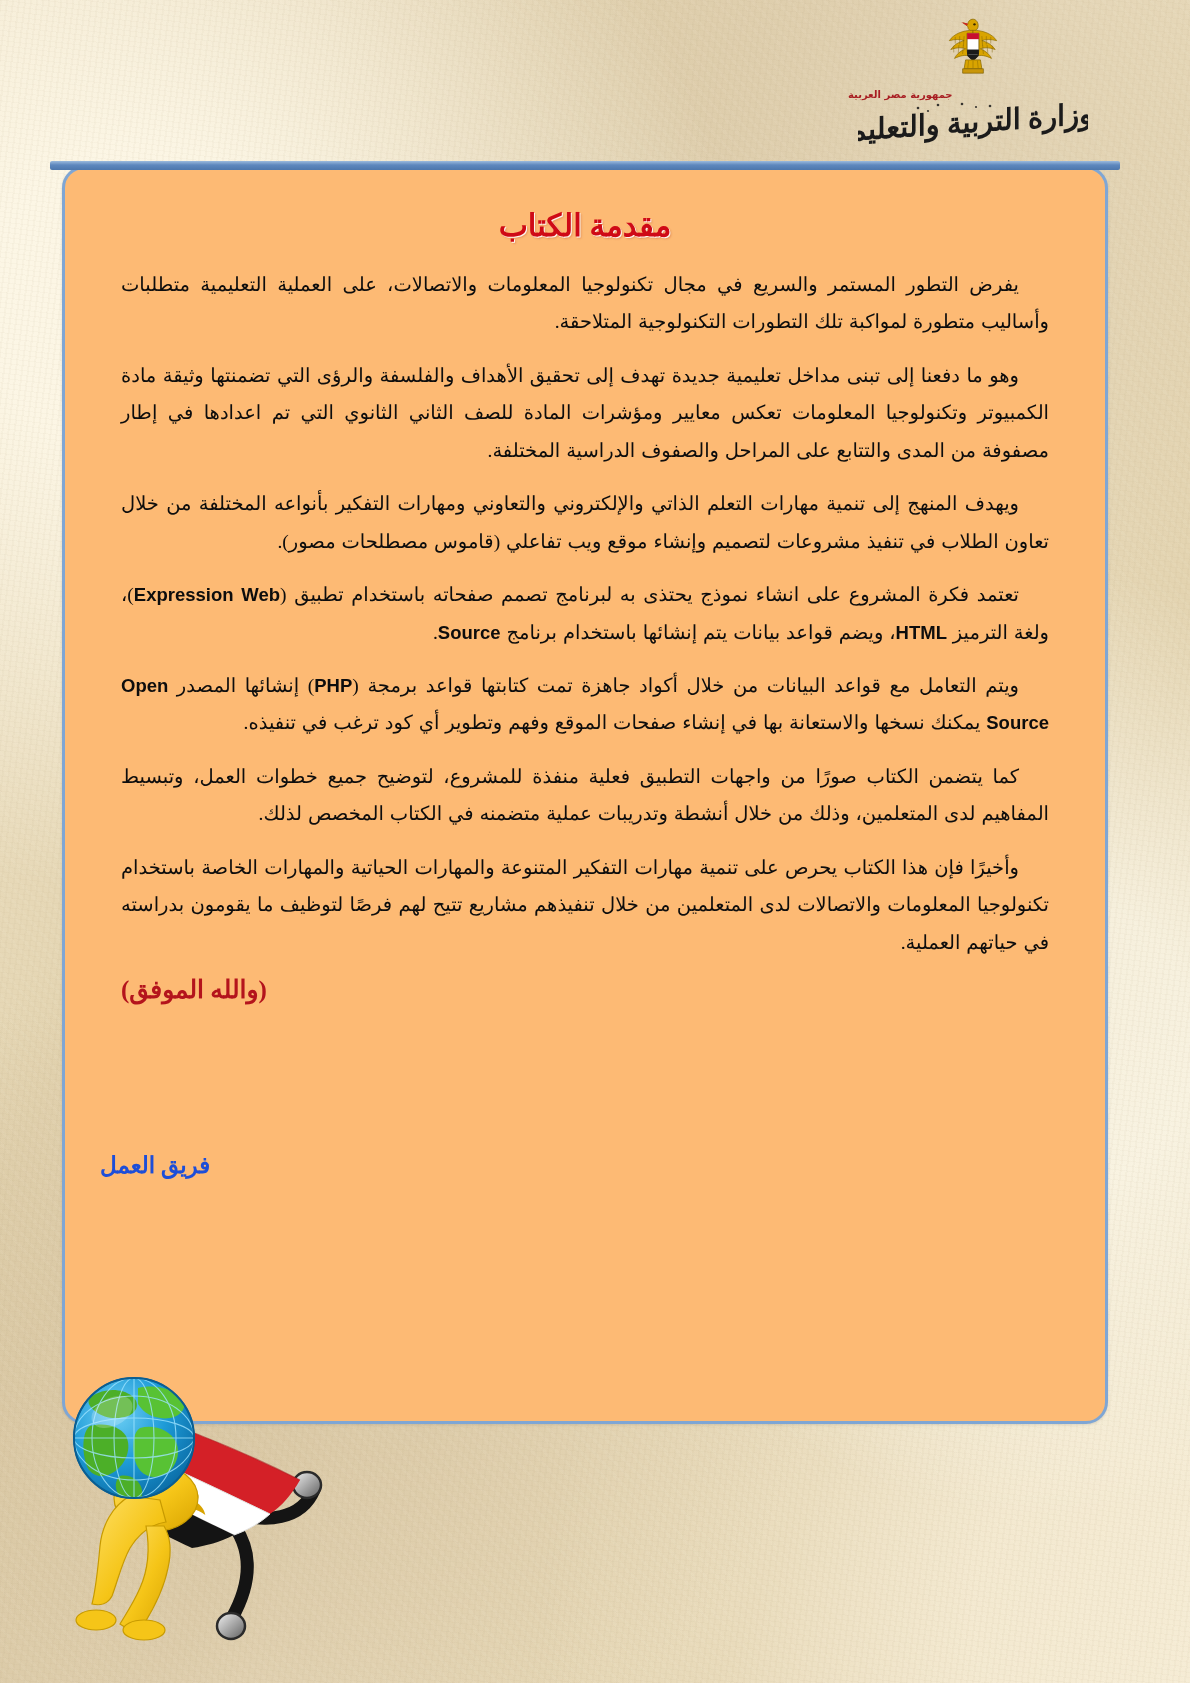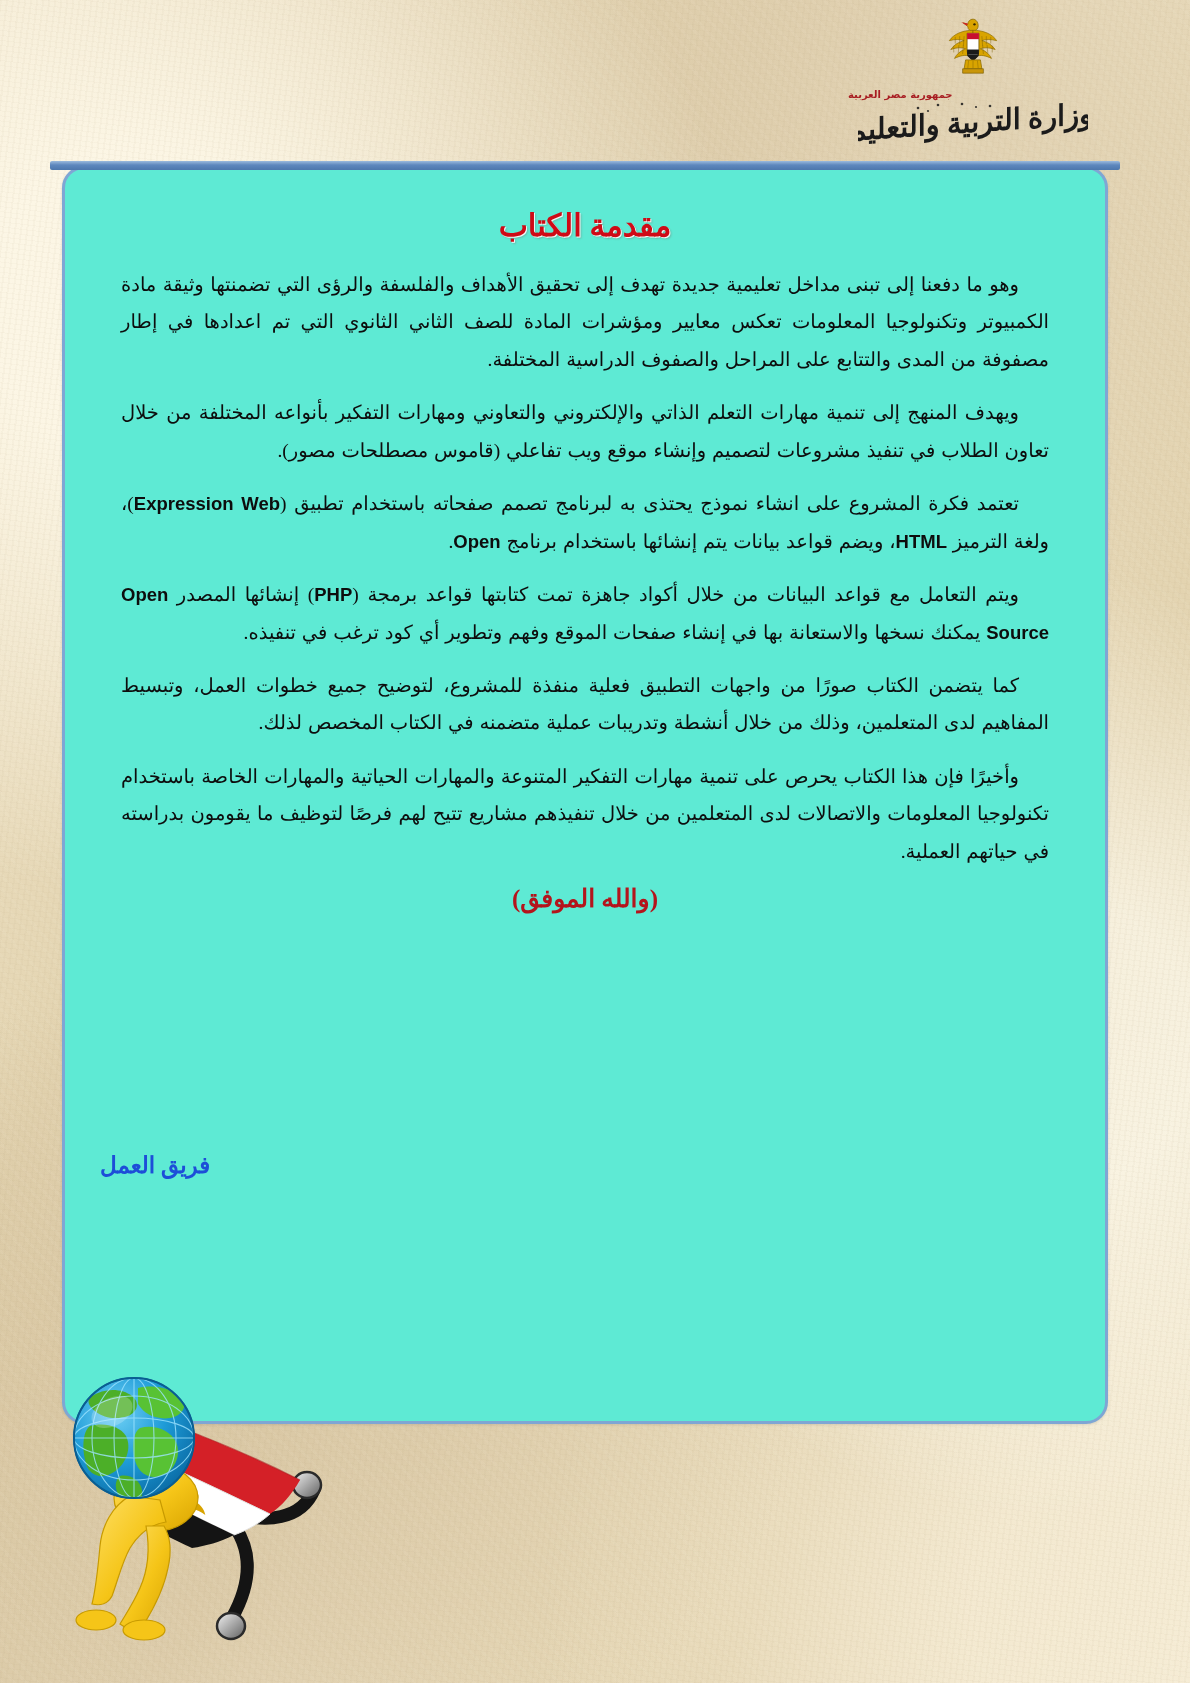--- a/index.html
+++ b/index.html
@@ -72,21 +72,21 @@
     justify-content: center;
   }
 
   
   .content-card {
     position: absolute;
     left: 62px;
     top: 166px;
     width: 1046px;
     height: 1258px;
-    background: #5eead4;
+    background: #fdba74;
     border: 3px solid #7fa6d4;
     border-radius: 22px;
     box-sizing: border-box;
     box-shadow: 0 1px 3px rgba(0,0,0,.10);
     z-index: 2;
   }
   
   .card-top-rail {
     position: absolute;
     left: 50px;
@@ -131,21 +131,21 @@
   .latin {
     font-family: "Liberation Sans", "DejaVu Sans", sans-serif;
     font-weight: bold;
     font-size: 18.5px;
     direction: ltr;
     unicode-bidi: embed;
     margin-top: 8px;
   }
 
   .closing-line {
-    text-align: center;
+    text-align: left;
     color: #b4141c;
     font-size: 25px;
     font-weight: bold;
     margin: 14px 0 0 0;
     font-family: "Liberation Serif", "DejaVu Serif", serif;
   }
   .signature-row {
     position: absolute;
     left: 0; right: 0;
     top: 1152px;
@@ -221,26 +221,27 @@
   </div>
 </div>
 
 <div class="card-top-rail"></div>
 
 <div class="content-card">
   <div class="card-inner">
 
     <h1 class="doc-title">مقدمة الكتاب</h1>
 
+    <p class="para">يفرض التطور المستمر والسريع في مجال تكنولوجيا المعلومات والاتصالات، على العملية التعليمية متطلبات وأساليب متطورة لمواكبة تلك التطورات التكنولوجية المتلاحقة.</p>
 
     <p class="para">وهو ما دفعنا إلى تبنى مداخل تعليمية جديدة تهدف إلى تحقيق الأهداف والفلسفة والرؤى التي تضمنتها وثيقة مادة الكمبيوتر وتكنولوجيا المعلومات تعكس معايير ومؤشرات المادة للصف الثاني الثانوي التي تم اعدادها في إطار مصفوفة من المدى والتتابع على المراحل والصفوف الدراسية المختلفة.</p>
 
     <p class="para">ويهدف المنهج إلى تنمية مهارات التعلم الذاتي والإلكتروني والتعاوني ومهارات التفكير بأنواعه المختلفة من خلال تعاون الطلاب في تنفيذ مشروعات لتصميم وإنشاء موقع ويب تفاعلي (قاموس مصطلحات مصور).</p>
 
-    <p class="para"><span>تعتمد فكرة المشروع على انشاء نموذج يحتذى به لبرنامج تصمم صفحاته باستخدام تطبيق (</span><span class="latin">Expression  Web</span><span>)، ولغة الترميز </span><span class="latin">HTML</span><span>، ويضم قواعد بيانات يتم إنشائها باستخدام برنامج </span><span class="latin">Open</span><span>.</span></p>
+    <p class="para"><span>تعتمد فكرة المشروع على انشاء نموذج يحتذى به لبرنامج تصمم صفحاته باستخدام تطبيق (</span><span class="latin">Expression  Web</span><span>)، ولغة الترميز </span><span class="latin">HTML</span><span>، ويضم قواعد بيانات يتم إنشائها باستخدام برنامج </span><span class="latin">Source</span><span>.</span></p>
 
     <p class="para"><span>ويتم التعامل مع قواعد البيانات من خلال أكواد جاهزة تمت كتابتها قواعد برمجة (</span><span class="latin">PHP</span><span>) إنشائها المصدر </span><span class="latin">Open Source</span><span> يمكنك نسخها والاستعانة بها في إنشاء صفحات الموقع وفهم وتطوير أي كود ترغب في تنفيذه.</span></p>
 
     <p class="para">كما يتضمن الكتاب صورًا من واجهات التطبيق فعلية منفذة للمشروع، لتوضيح جميع خطوات العمل، وتبسيط المفاهيم لدى المتعلمين، وذلك من خلال أنشطة وتدريبات عملية متضمنه في الكتاب المخصص لذلك.</p>
 
     <p class="para tight">وأخيرًا فإن هذا الكتاب يحرص على تنمية مهارات التفكير المتنوعة والمهارات الحياتية والمهارات الخاصة باستخدام تكنولوجيا المعلومات والاتصالات لدى المتعلمين من خلال تنفيذهم مشاريع تتيح لهم فرصًا لتوظيف ما يقومون بدراسته في حياتهم العملية.</p>
 
     <p class="closing-line">(والله الموفق)</p>
 
   </div>

